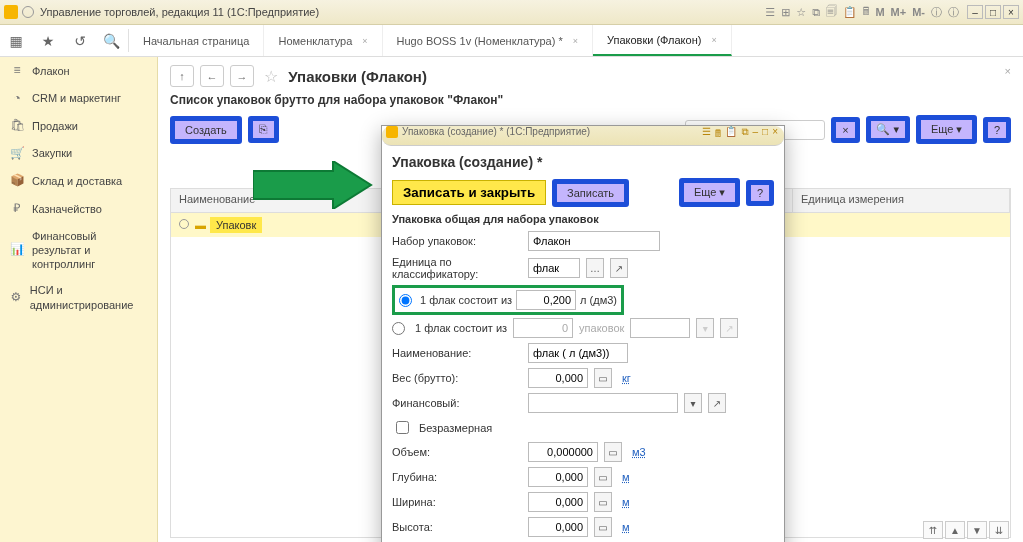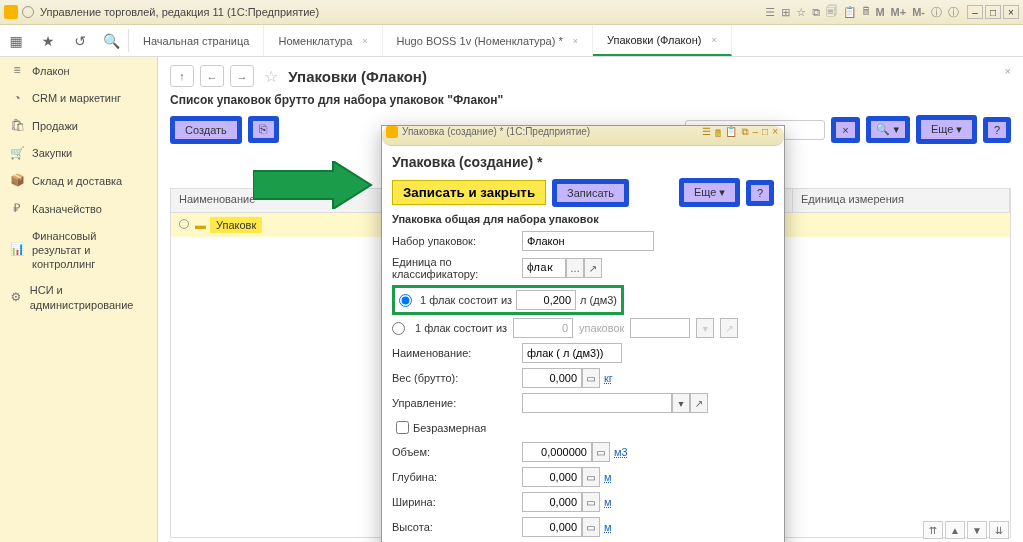--- a/index.html
+++ b/index.html
@@ -66,21 +66,21 @@
   .modal-title .mi { width: 12px; height: 12px; background:#f7b500; border-radius:2px; margin-right:4px; }
   .modal-title .mt { flex:1; }
   .modal-title .mic { color:#b8860b; margin:0 2px; cursor:pointer; font-size:10px; }
   .modal-body { padding: 8px 10px 12px; }
   .modal-body h3 { margin: 0 0 8px; font-size: 14px; font-weight: bold; }
   .modal-actions { display: flex; gap: 6px; align-items:center; margin-bottom:6px; }
   .btn-primary { background:#ffe84a; border:1px solid #c9b200; font-weight:bold; padding:4px 10px; cursor:pointer; }
   .modal-actions .spacer { flex:1; }
   .section-label { font-weight:bold; margin:2px 0 6px; font-size:11px; }
 
-  .form-row { display:flex; align-items:center; margin:5px 0; }
+  .form-row { display:flex; align-items:center; margin:5px 0; gap:6px; }
   .form-row .lbl { width:130px; color:#333; }
   .inp { border:1px solid #bbb; height:20px; padding:0 4px; font-size:11px; background:#fff; }
   .inp.ro { text-align:right; }
   .tiny-btn { width:18px; height:20px; border:1px solid #bbb; background:#f5f5f5; display:flex; align-items:center; justify-content:center; cursor:pointer; font-size:10px; color:#555; }
   .link-u { color:#2060c0; text-decoration:underline dotted; margin-left:4px; cursor:pointer; }
   .radio-row { display:flex; align-items:center; gap:6px; margin:3px 0; }
   .radio-row input[type=radio] { margin:0 4px 0 0; }
   .greenbox { border:3px solid #1a9c4a; padding:2px 4px; display:inline-flex; align-items:center; gap:4px; }
   .chk { margin-right:4px; }
 
@@ -242,21 +242,21 @@
     </div>
     <div class="section-label">Упаковка общая для набора упаковок</div>
 
     <div class="form-row">
       <span class="lbl">Набор упаковок:</span>
       <input class="inp" style="width: 132px;" value="Флакон">
     </div>
 
     <div class="form-row">
       <span class="lbl">Единица по классификатору:</span>
-      <input class="inp" style="width: 44px; font-family: Liberation Mono, monospace;" value="флак">
+      <input class="inp" style="width: 52px;" value="флак">
       <span class="tiny-btn">…</span>
       <span class="tiny-btn">↗</span>
     </div>
 
     <div class="radio-row">
       <span class="greenbox">
         <input type="radio" name="r" checked="" style="">
         <span>1 флак состоит из</span>
         <input class="inp ro" style="width: 60px;" value="0,200">
         <span>л (дм3)</span>
@@ -279,21 +279,21 @@
     </div>
 
     <div class="form-row">
       <span class="lbl">Вес (брутто):</span>
       <input class="inp ro" style="width: 60px;" value="0,000">
       <span class="tiny-btn">▭</span>
       <span class="link-u">кг</span>
     </div>
 
     <div class="form-row">
-      <span class="lbl">Управление:</span>
+      <span class="lbl">Финансовый:</span>
       <input class="inp" style="width: 150px;">
       <span class="tiny-btn">▾</span>
       <span class="tiny-btn">↗</span>
     </div>
 
     <div class="form-row">
       <input type="checkbox" class="chk" style="">
       <span>Безразмерная</span>
     </div>
 

